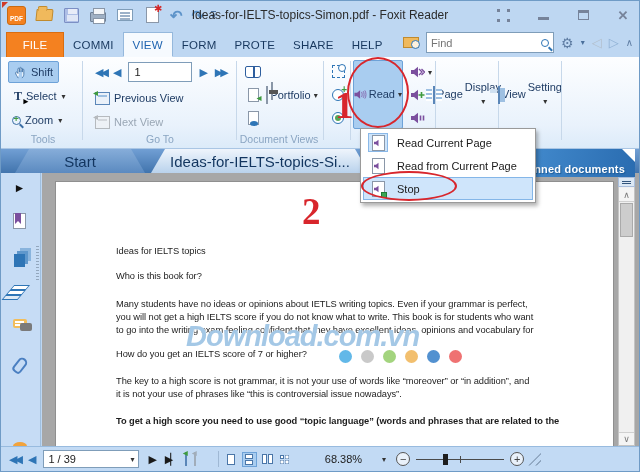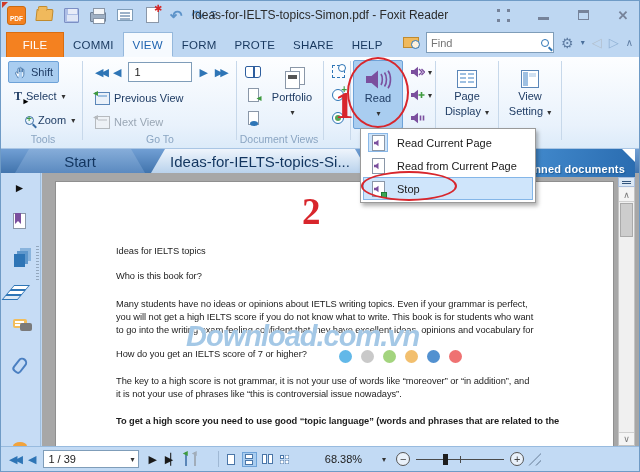--- a/index.html
+++ b/index.html
@@ -84,21 +84,21 @@
   .pagemini.green::after { content:"\25C2"; position:absolute; right:-4px; bottom:-2px; color:#3f9b3f; font-size:10px;}
   .pagemini.eye::after { content:""; position:absolute; left:1px; bottom:-2px; width:8px; height:5px; background:#2e75b6; border-radius:50%;}
   .portfolio-ic { width:15px; height:18px; background:#fff; border:1px solid #8a97a8; position:relative; box-shadow:5px -4px 0 -1px #fff, 5px -4px 0 0 #8a97a8;}
   .portfolio-ic::before { content:""; position:absolute; left:2px; top:3px; width:9px; height:4px; background:#555;}
   .marq { width:13px; height:13px; border:1.3px dashed #2e75b6; position:relative;}
   .marq::after { content:""; position:absolute; right:-2px; top:-2px; width:6px; height:6px; border:1.5px solid #2e75b6; border-radius:50%; background:#fff;}
   .loupe { width:12px; height:12px; border:1.6px solid #2e75b6; border-radius:50%; position:relative; background:#fff;}
   .loupe::before { content:"+"; position:absolute; color:#3f9b3f; font-weight:bold; font-size:10px; right:-4px; top:-6px;}
   .eagle { width:12px; height:12px; border:1.6px solid #2e75b6; border-radius:50%; position:relative; background:#fff;}
   .eagle::before { content:""; position:absolute; inset:2px; background:#57a557; border-radius:50%;}
-  .bigbtn { position:absolute; width:52px; display:flex; flex-direction:column; align-items:center; justify-content:center; gap:2px; font-size:11px; color:#1f3c64; border:1px solid transparent; border-radius:2px; text-align:center; line-height:13px;}
+  .bigbtn { position:absolute; width:52px; display:flex; flex-direction:row; align-items:center; justify-content:center; gap:2px; font-size:11px; color:#1f3c64; border:1px solid transparent; border-radius:2px; text-align:center; line-height:13px;}
   .bigbtn.hl { background:var(--sel-blue,#a9cdf0); border-color:#6da2d8; }
   .pd-ic { width:20px; height:18px; border:1.5px solid #5a86b8; background:#fff; position:relative;}
   .pd-ic::before { content:""; position:absolute; left:2px; top:2px; bottom:2px; width:6px; background:repeating-linear-gradient(#9ec0e2 0 2px, #fff 2px 4px);}
   .pd-ic::after { content:""; position:absolute; right:2px; top:2px; bottom:2px; width:6px; background:repeating-linear-gradient(#9ec0e2 0 2px, #fff 2px 4px);}
   .vs-ic { width:18px; height:18px; border:1.5px solid #5a86b8; background:#fff; position:relative;}
   .vs-ic::before { content:""; position:absolute; left:1px; top:1px; bottom:1px; width:5px; background:#9ec0e2;}
   .vs-ic::after { content:""; position:absolute; right:2px; top:2px; width:7px; height:4px; background:#cfe0f1;}
   .spk-fill { fill:var(--spk-purple,#7b4f9e); }
   .spk-stroke { stroke:var(--spk-purple,#7b4f9e); }
   
@@ -264,21 +264,21 @@
       <svg class="hand-svg" width="13" height="13" viewBox="0 0 16 16">
           <path d="M5 14.5c-1.2-2-3-4.2-3-6 0-1.1 1.6-1.5 2.2-.5l.7 1.2V3.6c0-1.3 1.8-1.3 1.8 0V7m0-4.4c0-1.3 1.9-1.3 1.9 0V7m0-3.6c0-1.2 1.8-1.2 1.8 0V7m0-2.3c0-1.1 1.7-1.1 1.7 0v5.5c0 2-1 3.2-2 4.3" fill="#fff" stroke="#3a6ea5" stroke-width="1.1" stroke-linecap="round" stroke-linejoin="round"></path>
         </svg>
       <span>Shift</span>
     </div>
     <div class="sbtn" style="left:7px; top:28px;">
       <span class="selT">T</span>
       <span>Select</span>
         <span class="caret">▾</span>
     </div>
-    <div class="sbtn" style="left:18px; top:52px;">
+    <div class="sbtn" style="left:5px; top:52px;">
       <span class="zoomglass"></span>
       <span>Zoom</span>
         <span class="caret">▾</span>
     </div>
     <div class="grp-label" style="left:4px; width:76px;">Tools</div>
     <div class="vsep" style="left:81px;"></div>
 
     <div class="sbtn" style="left:88px; top:4px; gap:7px;">
       <span class="navarr">◀◀</span>
       <span class="navarr" style="letter-spacing:0">◀</span>

